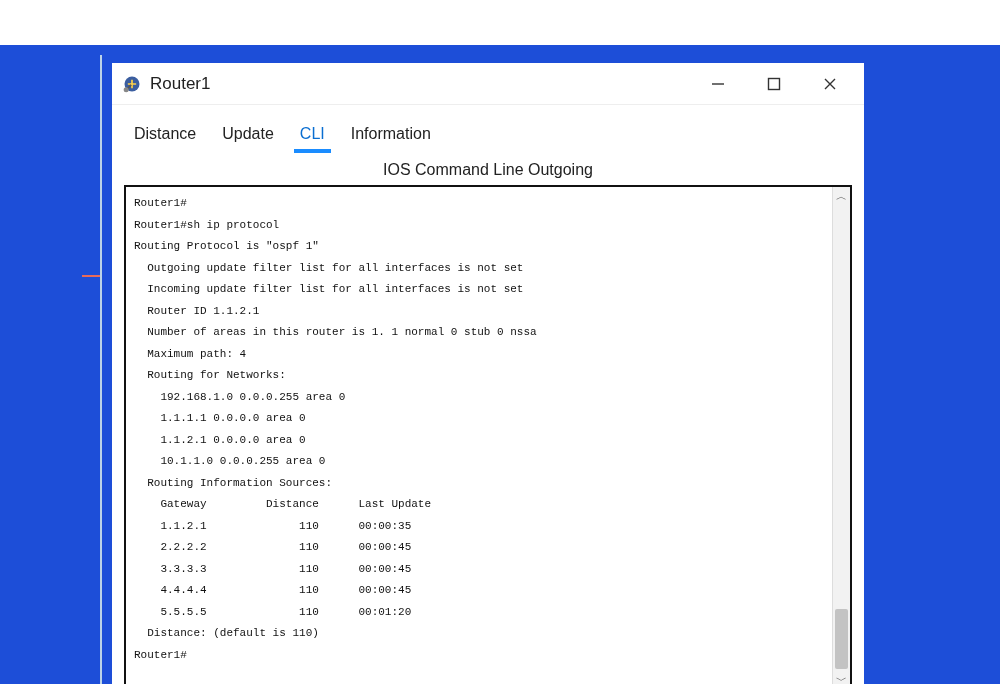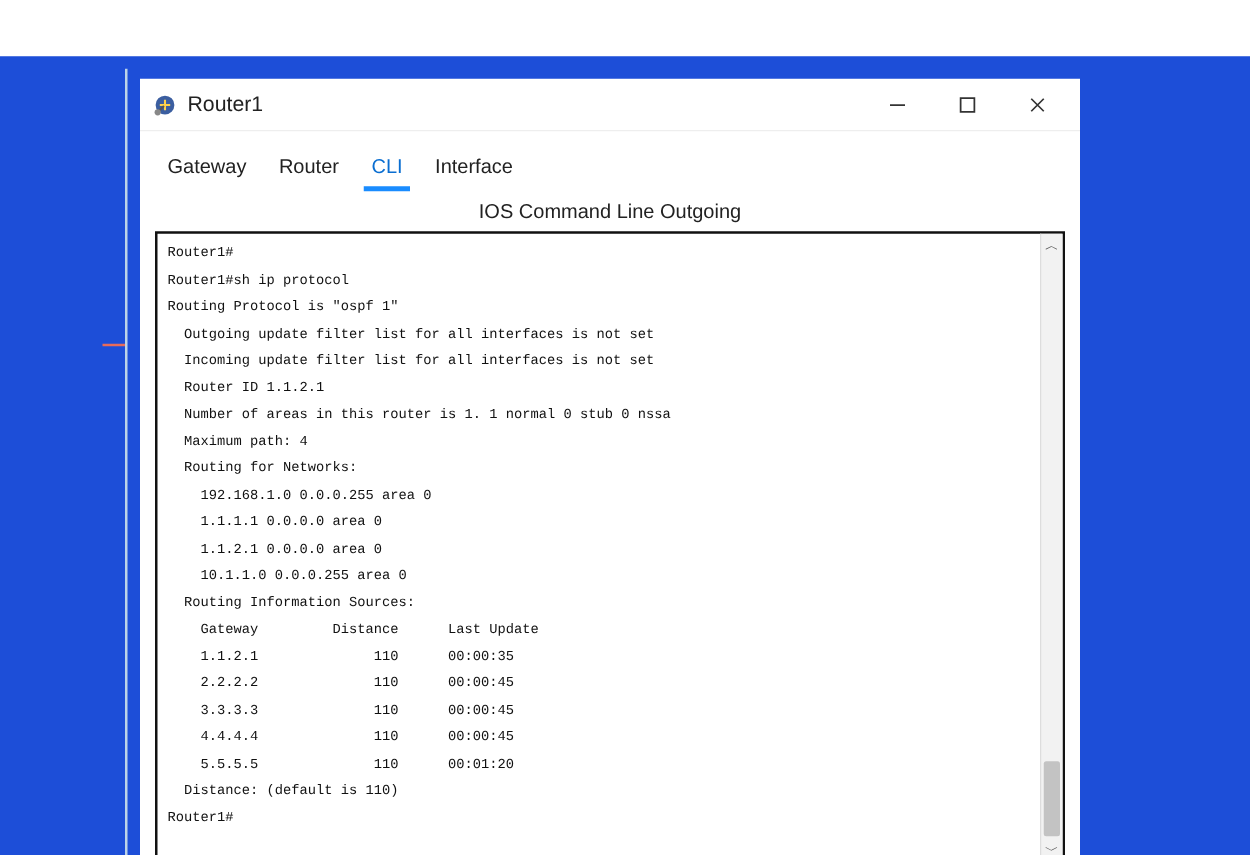--- a/index.html
+++ b/index.html
@@ -177,30 +177,30 @@
       </div>
       <div class="win-btn">
         <svg viewBox="0 0 14 14">
             <path d="M2 2 L12 12 M12 2 L2 12"></path>
           </svg>
       </div>
     </div>
 
     <div class="tabbar">
       <div class="tab">
-        <span>Gateway</span>
+        <span>Distance</span>
       </div>
       <div class="tab">
-        <span>Router</span>
+        <span>Update</span>
       </div>
       <div class="tab active">
         <span>CLI</span>
       </div>
       <div class="tab">
-        <span>Interface</span>
+        <span>Information</span>
       </div>
     </div>
 
     <div class="subtitle">IOS Command Line Outgoing</div>
 
     <div class="terminal-wrap">
       <div class="terminal" id="terminal"><span class="term-line">Router1#</span><span class="term-line">Router1#sh ip protocol</span><span class="term-line"></span><span class="term-line">Routing Protocol is "ospf 1"</span><span class="term-line">  Outgoing update filter list for all interfaces is not set</span><span class="term-line">  Incoming update filter list for all interfaces is not set</span><span class="term-line">  Router ID 1.1.2.1</span><span class="term-line">  Number of areas in this router is 1. 1 normal 0 stub 0 nssa</span><span class="term-line">  Maximum path: 4</span><span class="term-line">  Routing for Networks:</span><span class="term-line">    192.168.1.0 0.0.0.255 area 0</span><span class="term-line">    1.1.1.1 0.0.0.0 area 0</span><span class="term-line">    1.1.2.1 0.0.0.0 area 0</span><span class="term-line">    10.1.1.0 0.0.0.255 area 0</span><span class="term-line">  Routing Information Sources:</span><span class="term-line">    Gateway         Distance      Last Update</span><span class="term-line">    1.1.2.1              110      00:00:35</span><span class="term-line">    2.2.2.2              110      00:00:45</span><span class="term-line">    3.3.3.3              110      00:00:45</span><span class="term-line">    4.4.4.4              110      00:00:45</span><span class="term-line">    5.5.5.5              110      00:01:20</span><span class="term-line">  Distance: (default is 110)</span><span class="term-line"></span><span class="term-line">Router1#</span></div>
       <div class="scrollbar">
         <div class="sb-arrow">︿</div>
         <div class="sb-track">

